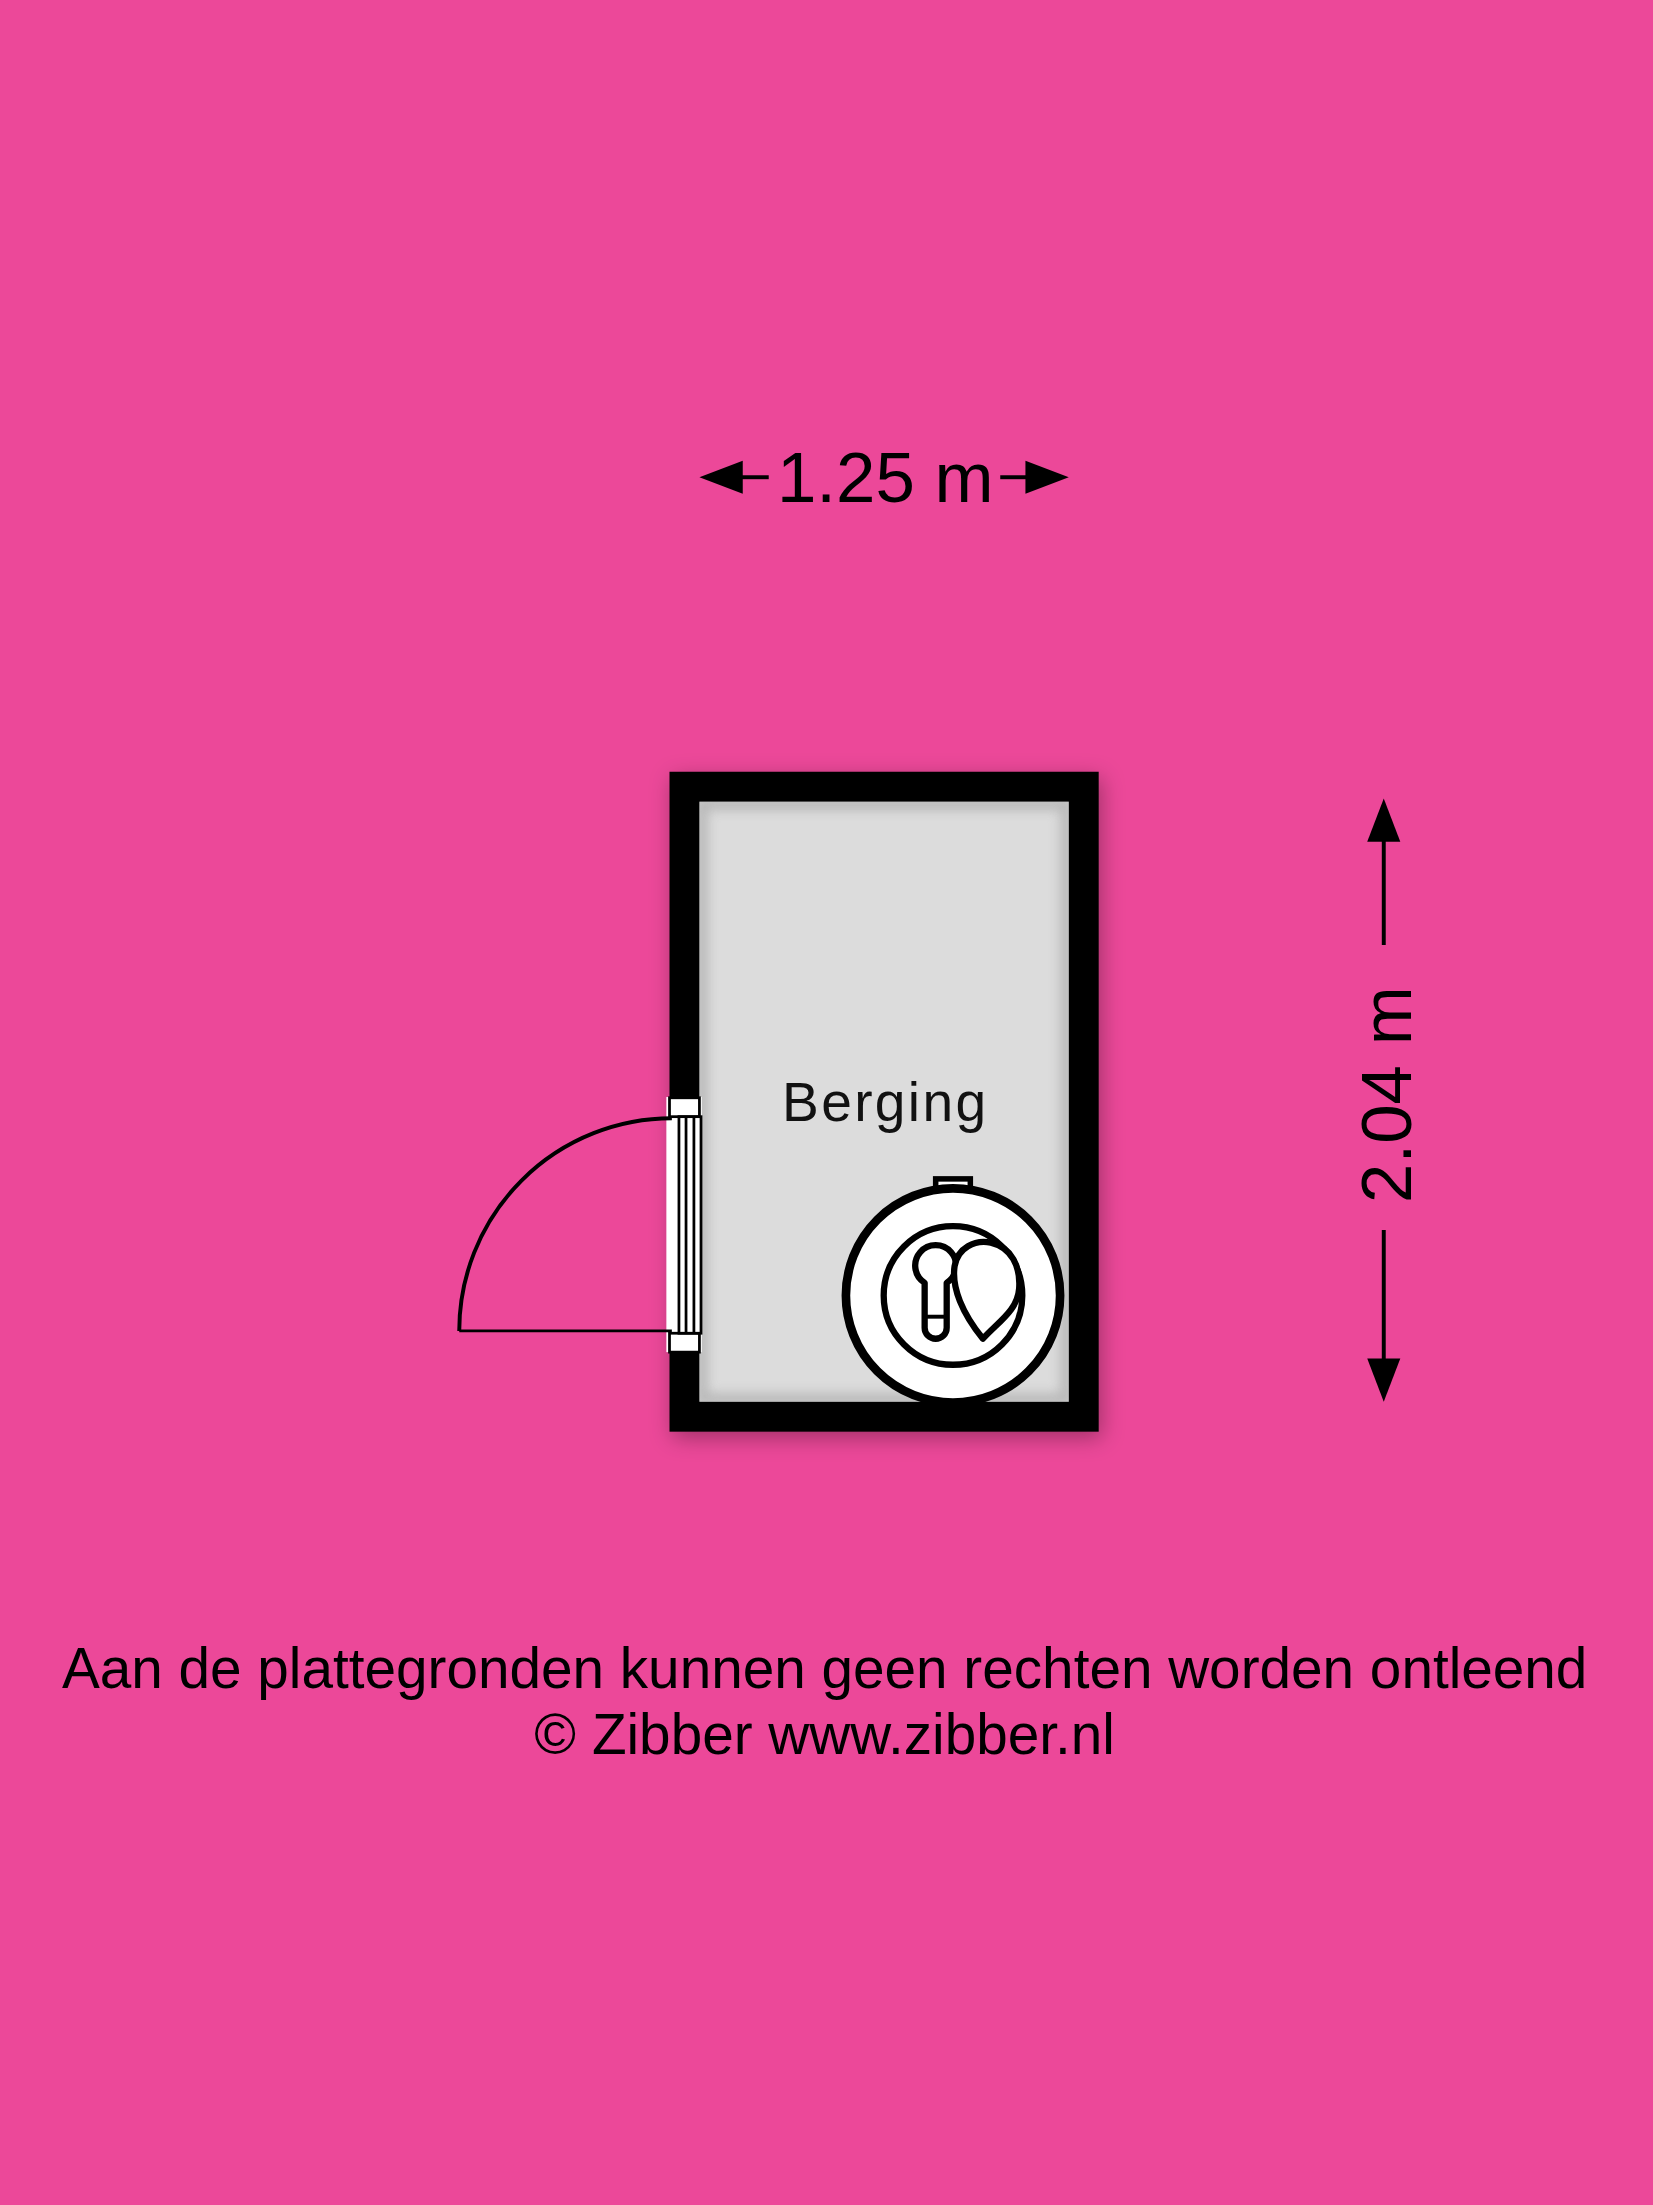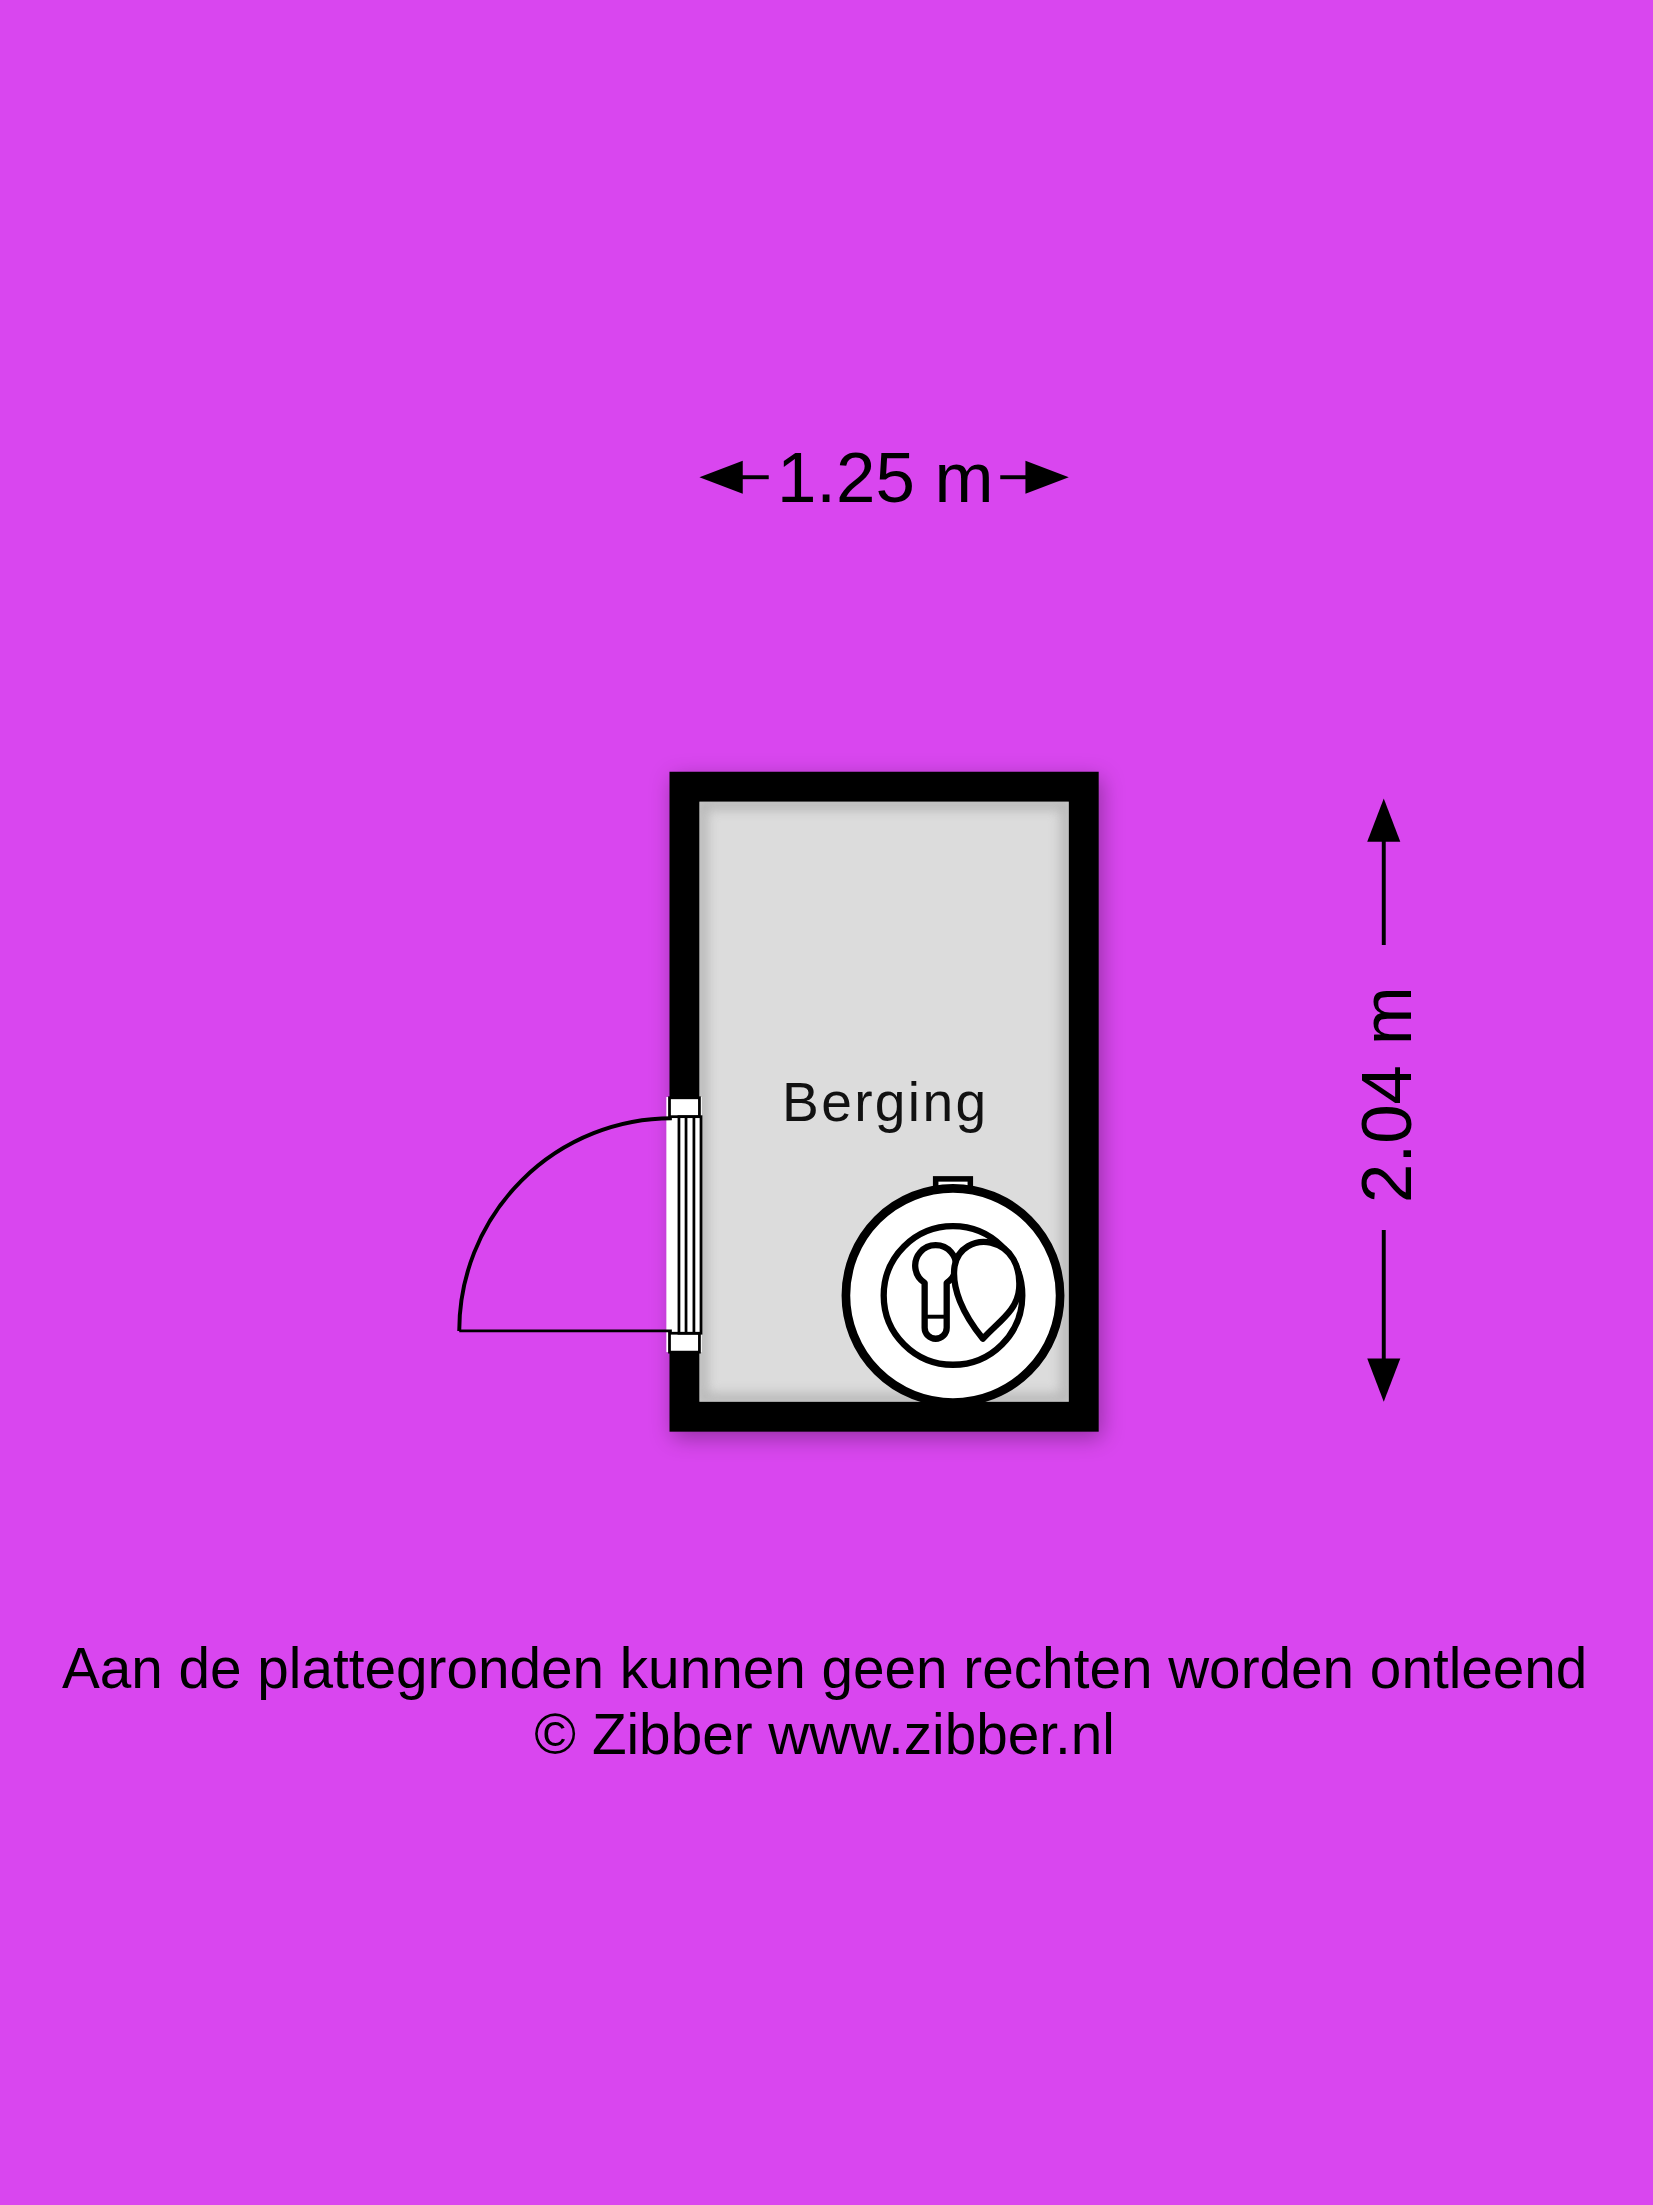--- a/index.html
+++ b/index.html
@@ -4,21 +4,21 @@
 <style>
   html, body {
     margin: 0;
     padding: 0;
     background: #ffffff;
   }
   .page {
     position: relative;
     width: 1654px;
     height: 2205px;
-    background: #d946ef;
+    background: #ec4899;
     overflow: hidden;
   }
   svg { display: block; }
 
   .dim-line       { stroke: #000; stroke-width: 5; }
   .dim-arrow      { fill: #000; stroke: none; }
   .dim-text       { font-family: "Liberation Sans", sans-serif; font-size: 90px; fill: #000; }
   .room-text      { font-family: "Liberation Sans", sans-serif; font-size: 70px; fill: #111; letter-spacing: 3px; }
   .disclaimer     { font-family: "Liberation Sans", sans-serif; font-size: 72px; fill: #000; }
 

